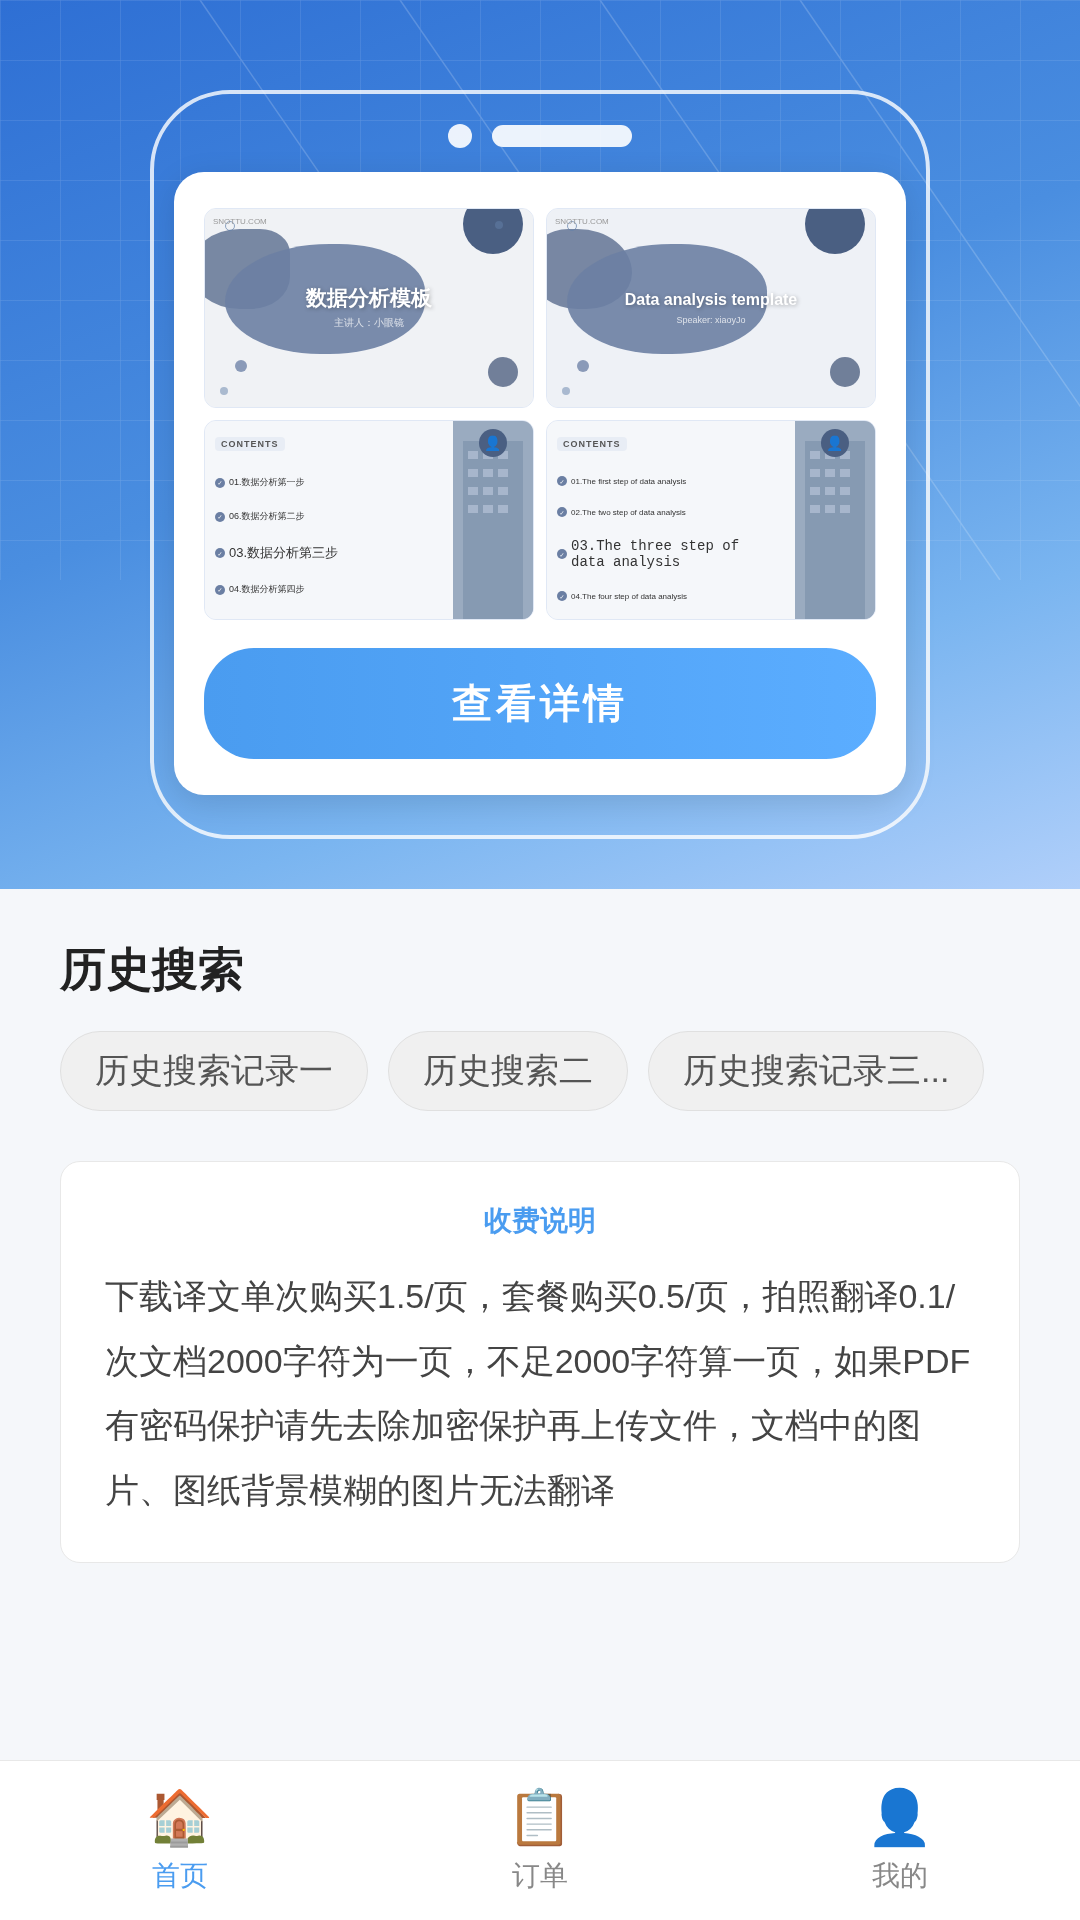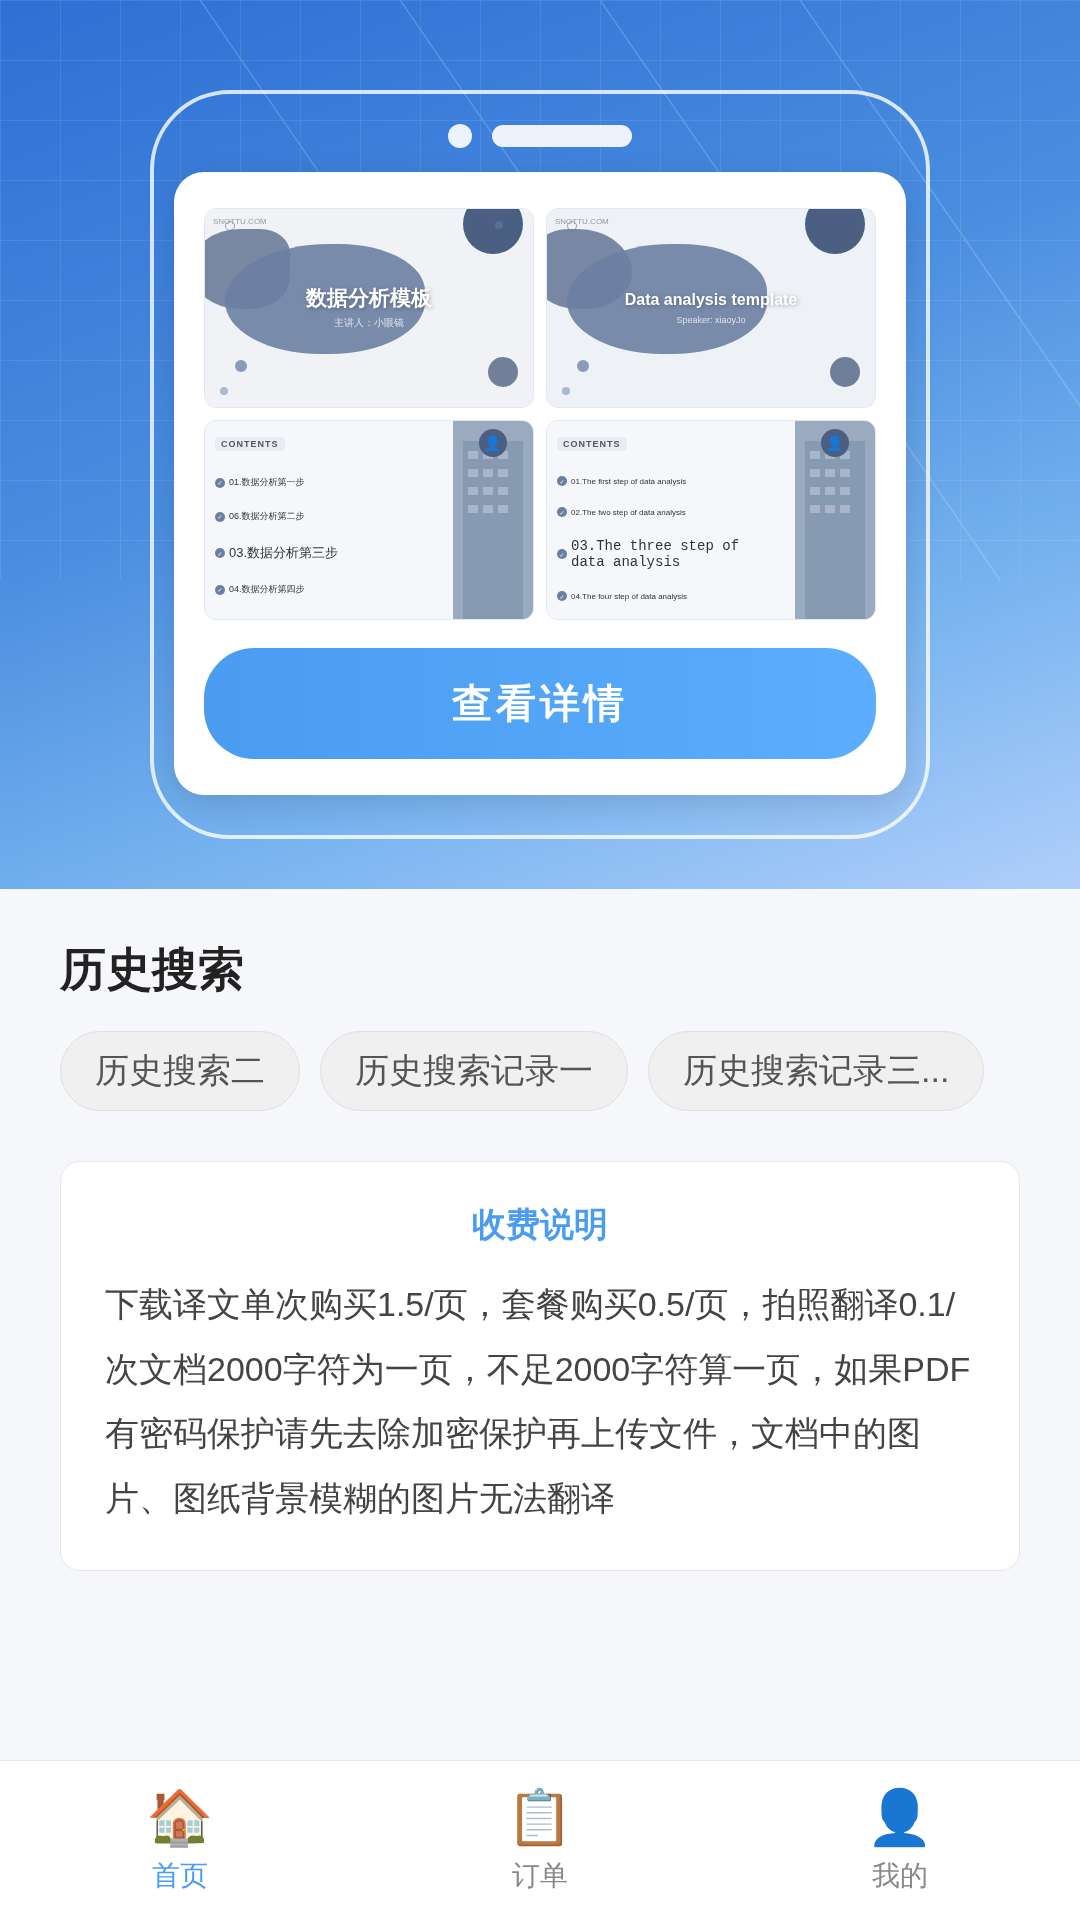--- a/index.html
+++ b/index.html
@@ -234,21 +234,21 @@
     }
 
     
     .pricing-card {
       background: #ffffff;
       border-radius: 20px;
       padding: 40px 44px;
       border: 1px solid #e8e8e8;
     }
     .pricing-card-title {
-      font-size: 34px;
+      font-size: 28px;
       color: #4a9cf0;
       text-align: center;
       font-weight: 600;
       margin-bottom: 24px;
     }
     .pricing-text {
       font-size: 34px;
       color: #444;
       line-height: 1.9;
     }
@@ -462,22 +462,22 @@
         </div>
       </div>
     </div>
   </div>
 
   <div class="main-content">
 
     <div>
       <h2 class="section-title">历史搜索</h2>
       <div class="history-tags">
+        <span class="history-tag">历史搜索记录一</span>
         <span class="history-tag">历史搜索二</span>
-        <span class="history-tag">历史搜索记录一</span>
         <span class="history-tag">历史搜索记录三...</span>
       </div>
     </div>
 
     <div class="pricing-card">
       <div class="pricing-card-title">收费说明</div>
       <p class="pricing-text">下载译文单次购买1.5/页，套餐购买0.5/页，拍照翻译0.1/次文档2000字符为一页，不足2000字符算一页，如果PDF有密码保护请先去除加密保护再上传文件，文档中的图片、图纸背景模糊的图片无法翻译</p>
     </div>
   </div>
 

